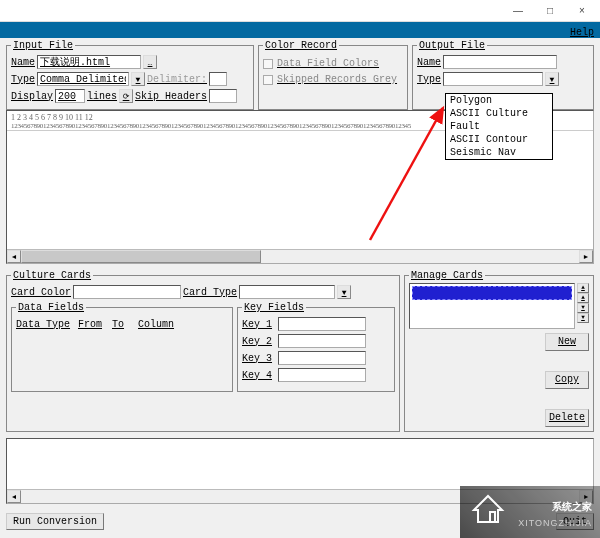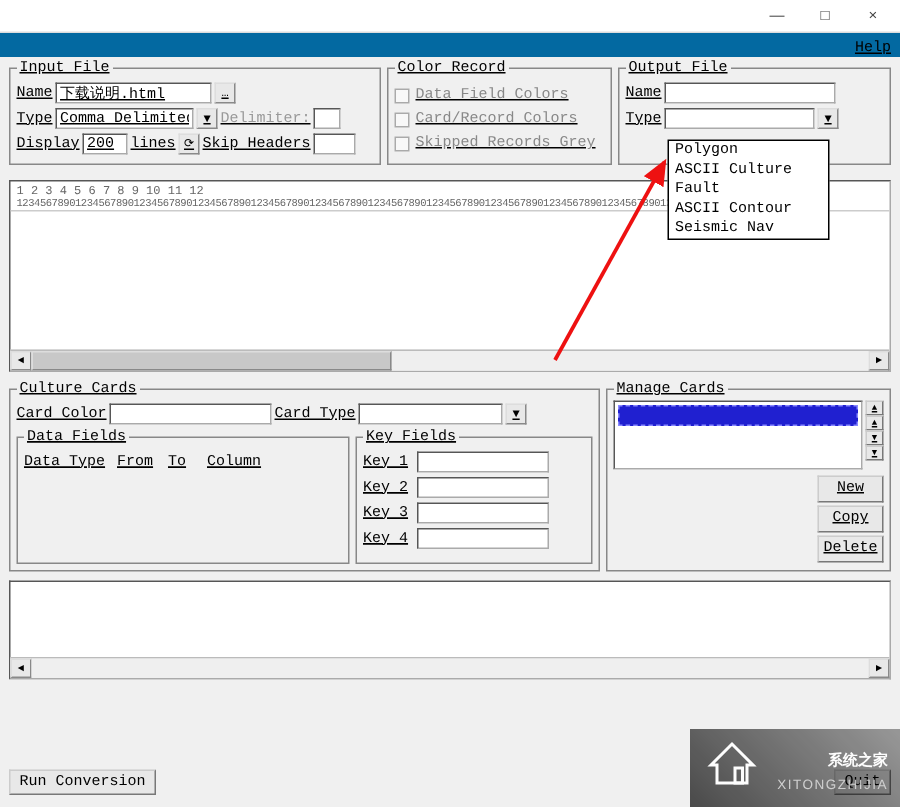--- a/index.html
+++ b/index.html
@@ -51,21 +51,21 @@
   }
   .combo-btn, .dd-btn {
     width: 14px; height: 14px; border: 1px outset #ddd; background: #e8e8e8;
     display: inline-flex; align-items: center; justify-content: center; font-size: 8px;
   }
   .dim { color: #999; }
   .chk { display: flex; align-items: flex-end; gap: 4px; height: 16px; color: #888; }
   .chk .box { width: 10px; height: 10px; border: 1px solid #aaa; background: #f8f8f8; }
 
   .ruler-wrap {
-    margin-top: 10px; border: 1px inset #aaa; background: #fff; height: 128px; position: relative;
+    margin-top: 0; border: 1px inset #aaa; background: #fff; height: 154px; position: relative; font-family: Liberation Serif, serif;
   }
   .ruler-nums { font-size: 8px; color: #666; padding: 2px 4px 0 4px; white-space: nowrap; overflow: hidden; }
   .ruler-ticks { font-size: 7px; letter-spacing: -0.3px; color: #666; padding: 0 4px; white-space: nowrap; overflow: hidden; border-bottom: 1px solid #ccc;}
   .scrollbar-h {
     position: absolute; bottom: 0; left: 0; right: 0; height: 14px;
     background: #e8e8e8; border-top: 1px solid #bbb; display: flex;
   }
   .sb-arrow { width: 14px; height: 100%; border: 1px outset #ddd; background: #e8e8e8; display:flex;align-items:center;justify-content:center;font-size:7px;}
   .sb-track { flex: 1; background: #efefef; position: relative; }
   .sb-thumb { position:absolute; left:0; top:0; height:100%; width:240px; background:#c8c8c8; border:1px outset #ddd;}
@@ -163,24 +163,20 @@
         <span class="lbl">Skip Headers</span>
         <input type="text" style="width: 28px;" value="">
       </div>
     </fieldset>
 
     <fieldset class="color-layout">
       <legend>Color Record</legend>
       <div class="chk">
           <div class="box"></div>
           <span>Data Field Colors</span>
-        </div>
-      <div class="chk">
-          <div class="box"></div>
-          <span>Card/Record Colors</span>
         </div>
       <div class="chk">
           <div class="box"></div>
           <span>Skipped Records Grey</span>
         </div>
     </fieldset>
 
     <fieldset class="output-file">
       <legend>Output File</legend>
       <div class="row">
@@ -256,21 +252,21 @@
         <div style="flex:1; border:1px inset #aaa; background:#fff; height:46px;">
           <div class="selected-blue"></div>
         </div>
         <div class="spin-btns">
           <div>▲</div>
           <div>▲</div>
           <div>▼</div>
           <div>▼</div>
         </div>
       </div>
-      <div style="display:flex; flex-direction:column; align-items:flex-end; margin-top:2px;">
+      <div style="display:flex; flex-direction:column; align-items:flex-end; margin-top:2px;gap:18px;">
         <span class="btn">New</span>
         <span class="btn">Copy</span>
         <span class="btn">Delete</span>
       </div>
     </fieldset>
   </div>
 
   <div class="bottom-panel">
     <div class="scrollbar-h">
       <div class="sb-arrow">◄</div>

